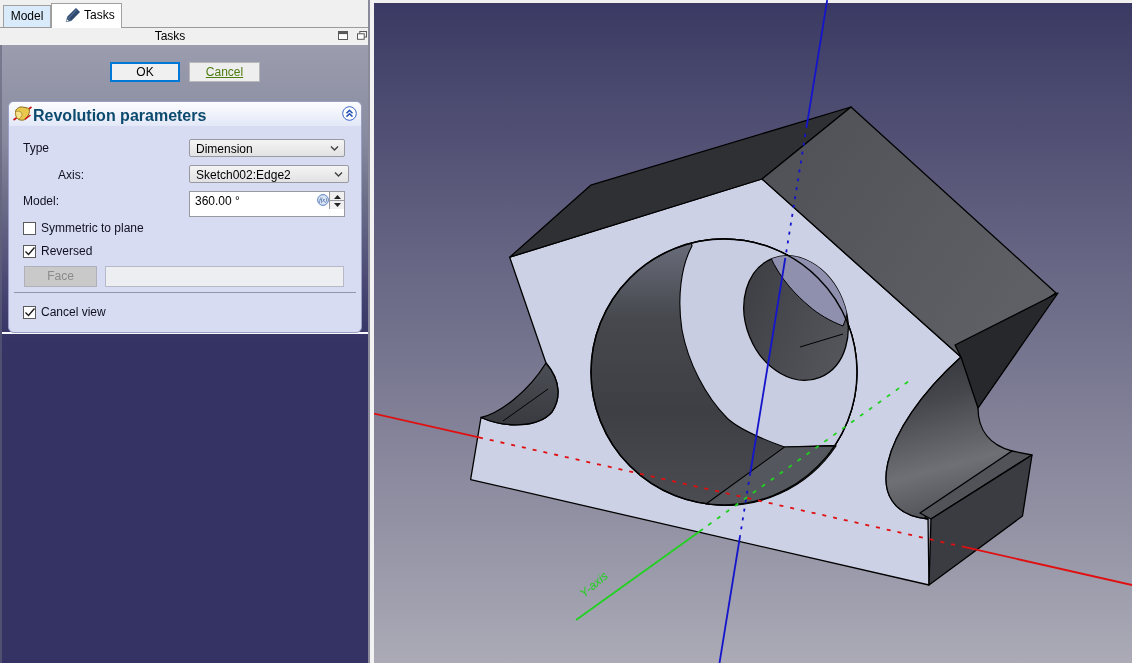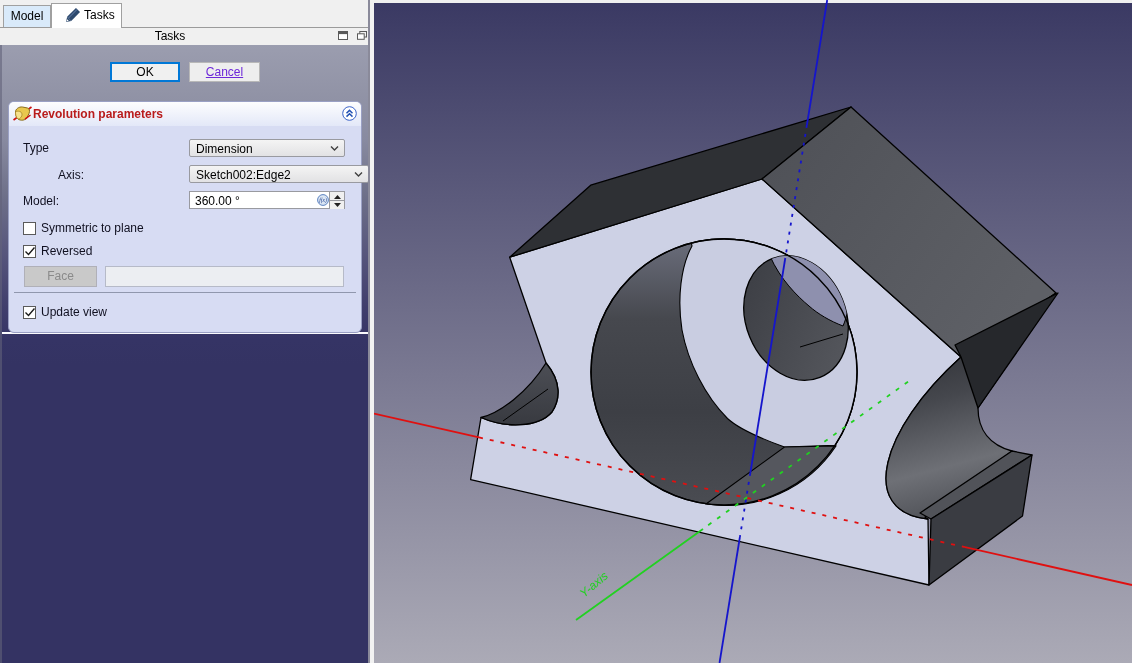--- a/index.html
+++ b/index.html
@@ -36,58 +36,58 @@
     <rect x="0.5" y="2.8" width="6.7" height="5.5" fill="#fff" stroke="#5a5a5a"></rect>
   </svg>
 
   <div class="abs" style="left:0;top:45px;width:370px;height:618px;
     background:linear-gradient(180deg,#9b9daf 0px,#9193a6 50px,#888aa0 95px,#6e7089 150px,#56557c 210px,#413f6d 260px,#353465 295px,#343363 320px,#343363 100%);"></div>
   <div class="abs" style="left:0;top:45px;width:2px;height:618px;background:#63637a;opacity:.6"></div>
 
   <div class="abs" style="left:2px;top:332px;width:366px;height:2px;background:#fafafd;"></div>
 
   <div class="abs" style="left:110px;top:62px;width:70px;height:20px;background:#f0f0f0;border:2px solid #0078d7;box-sizing:border-box;text-align:center;font-size:12px;line-height:16px;color:#000;">OK</div>
-  <div class="abs" style="left:189px;top:62px;width:71px;height:20px;background:#eeeeee;border:1px solid #b8b8b8;box-sizing:border-box;text-align:center;font-size:12px;line-height:18px;color:#6d28d9;text-decoration:underline;">Cancel</div>
+  <div class="abs" style="left:189px;top:62px;width:71px;height:20px;background:#eeeeee;border:1px solid #b8b8b8;box-sizing:border-box;text-align:center;font-size:12px;line-height:18px;color:#4d7c0f;text-decoration:underline;">Cancel</div>
 
   <div class="abs" style="left:8px;top:101px;width:354px;height:232px;background:#d7dcf3;border:1px solid #9aa0c4;border-radius:6px;box-sizing:border-box;"></div>
   <div class="abs" style="left:9px;top:102px;width:352px;height:24px;background:linear-gradient(180deg,#fdfdfe,#e3e8f8);border-radius:5px 5px 0 0;"></div>
 
   <svg class="abs" style="left:13px;top:104px" width="19" height="19" viewBox="0 0 19 19">
     <line x1="0.5" y1="16" x2="18.5" y2="3" stroke="#cc1111" stroke-width="1.7"></line>
     <path d="M2.5 8 C2.5 5 6 2.5 9.5 3 L14.5 4 C16.5 4.5 17 7 16 9.5 L14 13.5 C12.5 16.5 7.5 17 5 15 C3 13.3 2.5 10.5 2.5 8 Z" fill="#e9c84e" stroke="#8a6d1d" stroke-width="1"></path>
     <path d="M2.5 8 C4.5 6.5 8.5 7 9 10 C9.4 12.6 7 15 5 15 C3 13.3 2.5 10.5 2.5 8 Z" fill="#f6e18c" stroke="#a8862a" stroke-width="0.8"></path>
     <line x1="12" y1="15.2" x2="17.5" y2="11" stroke="#cc1111" stroke-width="1.5"></line>
   </svg>
-  <div class="abs" style="left:33px;top:107px;font-size:12px;font-weight:bold;color:#b91c1c;">Revolution parameters</div>
+  <div class="abs" style="left:33px;top:107px;font-size:16px;font-weight:bold;color:#0c4a6e;">Revolution parameters</div>
 
   <svg class="abs" style="left:342px;top:106px" width="15" height="15" viewBox="0 0 15 15">
     <circle cx="7.5" cy="7.5" r="6.8" fill="#ffffff" stroke="#3a62c8" stroke-width="1"></circle>
     <polyline points="4.5,7.2 7.5,4.4 10.5,7.2" fill="none" stroke="#2553b4" stroke-width="1.5"></polyline>
     <polyline points="4.5,10.6 7.5,7.8 10.5,10.6" fill="none" stroke="#2553b4" stroke-width="1.5"></polyline>
   </svg>
 
   <div class="abs" style="left:23px;top:141px;font-size:12px;color:#101020;">Type</div>
   <div class="abs" style="left:23px;top:168px;font-size:12px;color:#101020;margin-left:35px;">Axis:</div>
   <div class="abs" style="left:23px;top:194px;font-size:12px;color:#101020;">Model:</div>
 
   <div class="abs" style="left:189px;top:139px;width:156px;height:18px;background:linear-gradient(180deg,#f4f4f4,#e2e2e4);border:1px solid #999aa0;box-sizing:border-box;border-radius:2px;">
     <div class="abs" style="left:6px;top:1px;font-size:12px;color:#000;line-height:16px;">Dimension</div>
     <svg class="abs" style="right:5px;top:5px" width="9" height="7" viewBox="0 0 9 7">
         <polyline points="1,1.5 4.5,5 8,1.5" fill="none" stroke="#404040" stroke-width="1.4"></polyline>
       </svg>
   </div>
 
-  <div class="abs" style="left:189px;top:165px;width:180px;height:18px;background:linear-gradient(180deg,#f4f4f4,#e2e2e4);border:1px solid #999aa0;box-sizing:border-box;border-radius:2px;">
+  <div class="abs" style="left:189px;top:165px;width:160px;height:18px;background:linear-gradient(180deg,#f4f4f4,#e2e2e4);border:1px solid #999aa0;box-sizing:border-box;border-radius:2px;">
     <div class="abs" style="left:6px;top:1px;font-size:12px;color:#000;line-height:16px;">Sketch002:Edge2</div>
     <svg class="abs" style="right:5px;top:5px" width="9" height="7" viewBox="0 0 9 7">
         <polyline points="1,1.5 4.5,5 8,1.5" fill="none" stroke="#404040" stroke-width="1.4"></polyline>
       </svg>
   </div>
 
-  <div class="abs" style="left:189px;top:191px;width:156px;height:18px;background:#ffffff;border:1px solid #999aa0;box-sizing:border-box;">
+  <div class="abs" style="left:189px;top:191px;width:156px;height:26px;background:#ffffff;border:1px solid #999aa0;box-sizing:border-box;">
     <div class="abs" style="left:5px;top:2px;font-size:12px;color:#000;">360.00 °</div>
     <svg class="abs" style="left:127px;top:2px" width="12" height="12" viewBox="0 0 12 12">
       <circle cx="6" cy="6" r="5.4" fill="#dbe6f4" stroke="#5b82c0" stroke-width="1"></circle>
       <text x="6" y="8.3" font-size="5.5" font-style="italic" fill="#1e3f8f" text-anchor="middle" font-family="Liberation Serif">f(x)</text>
     </svg>
     <div class="abs" style="right:0;top:0;width:14px;height:17px;border-left:1px solid #999aa0;">
       <div class="abs" style="left:0;top:0;width:14px;height:8.5px;background:#f0f0f0;border-bottom:1px solid #999aa0;box-sizing:border-box;"></div>
       <div class="abs" style="left:0;top:8.5px;width:14px;height:8.5px;background:#f0f0f0;"></div>
       <svg class="abs" style="left:3.5px;top:2.5px" width="7" height="4" viewBox="0 0 7 4">
           <polygon points="0,4 7,4 3.5,0" fill="#222"></polygon>
@@ -109,21 +109,21 @@
 
   <div class="abs" style="left:24px;top:266px;width:73px;height:21px;background:#c9c9c9;border:1px solid #b0b0b8;box-sizing:border-box;text-align:center;font-size:12px;color:#8a8a8a;line-height:19px;">Face</div>
   <div class="abs" style="left:105px;top:266px;width:239px;height:21px;background:#eceef2;border:1px solid #b6bac8;box-sizing:border-box;"></div>
 
   <div class="abs" style="left:14px;top:292px;width:342px;height:1px;background:#9097ad;"></div>
 
   <div class="abs" style="left:23px;top:306px;width:13px;height:13px;background:#fff;border:1px solid #5a5a5a;box-sizing:border-box;"></div>
   <svg class="abs" style="left:25px;top:308px" width="10" height="9" viewBox="0 0 10 9">
       <polyline points="0.5,4.5 3.5,7.5 9.5,0.5" fill="none" stroke="#1a1a1a" stroke-width="1.4"></polyline>
     </svg>
-  <div class="abs" style="left:41px;top:305px;font-size:12px;color:#101020;">Update view</div>
+  <div class="abs" style="left:41px;top:305px;font-size:12px;color:#101020;">Cancel view</div>
 </div>
 
 <div class="abs" style="left:368px;top:0;width:2px;height:663px;background:#8a8a9a;"></div>
 <div class="abs" style="left:370px;top:0;width:4px;height:663px;background:#f2f2f2;"></div>
 
 <svg class="abs" style="left:374px;top:0;" width="758" height="663" viewBox="374 0 758 663">
   <defs>
     <linearGradient id="bg" x1="0" y1="0" x2="0" y2="1">
       <stop offset="0" stop-color="#3a3963"></stop>
       <stop offset="1" stop-color="#abaab6"></stop>

